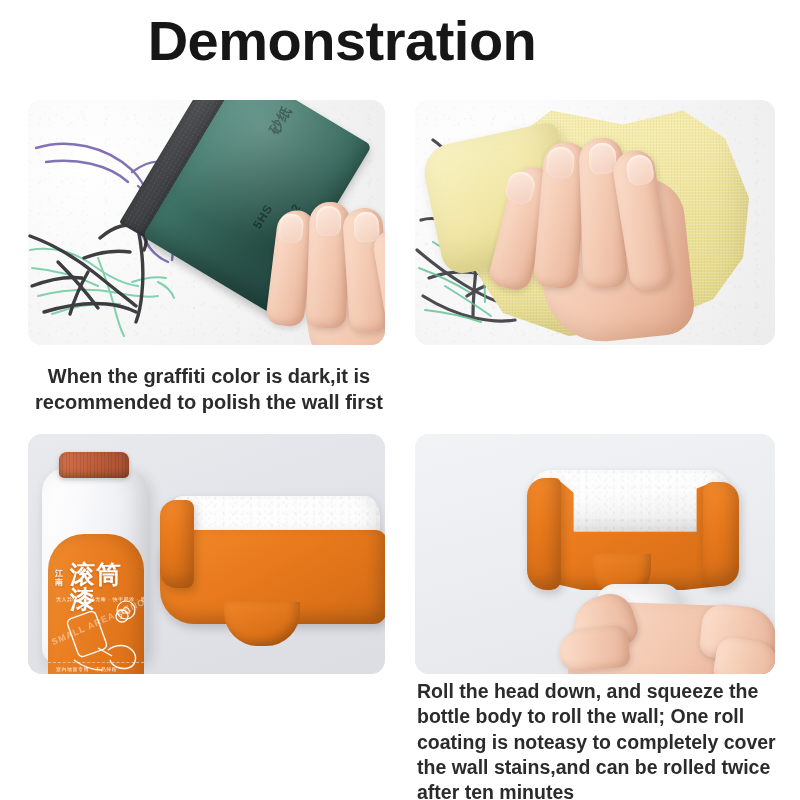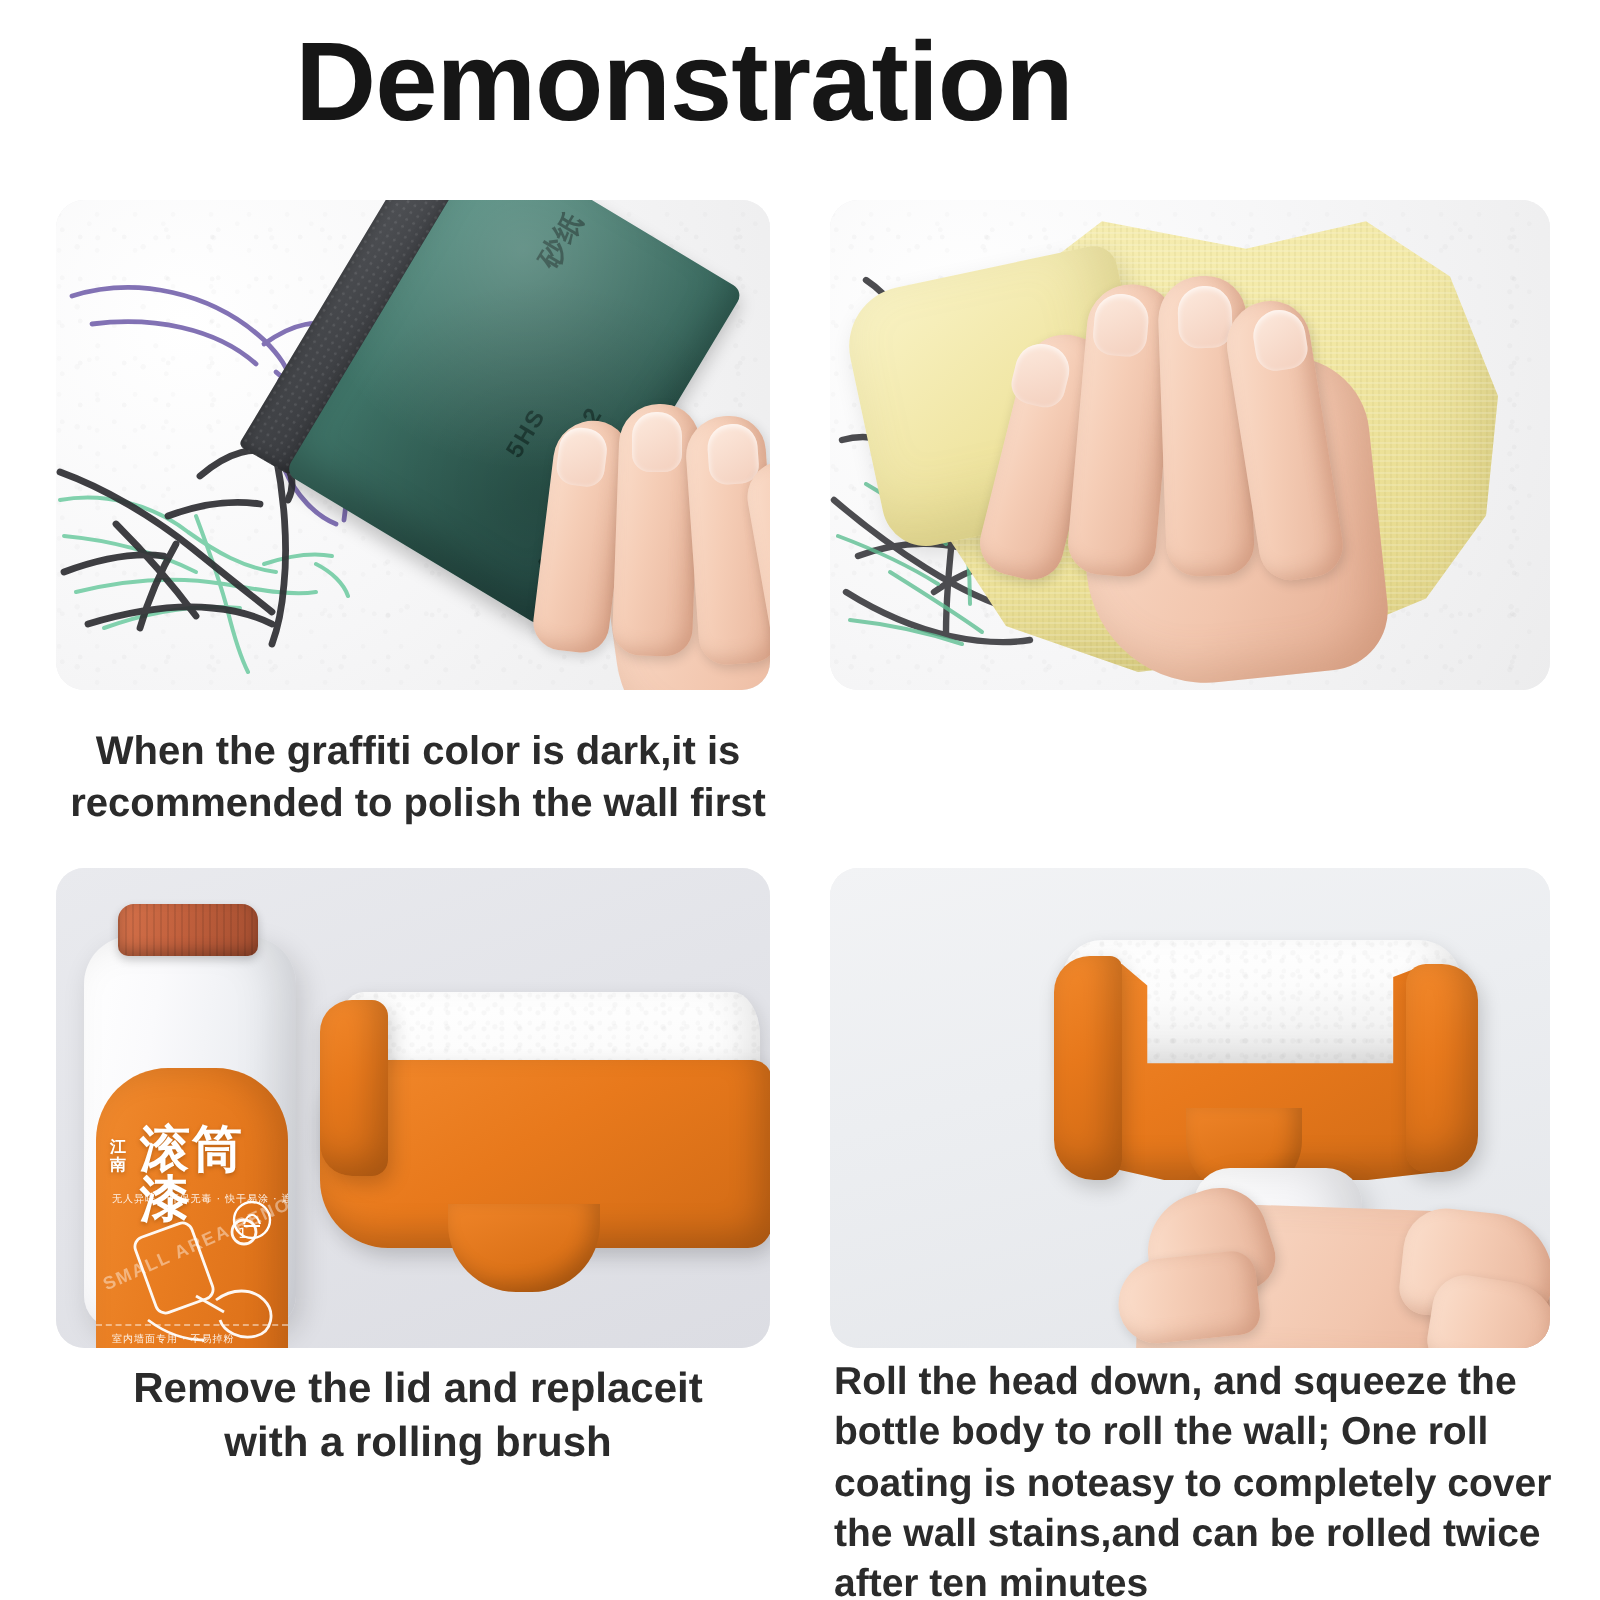--- a/index.html
+++ b/index.html
@@ -456,21 +456,19 @@
         <div class="finger" style="left:22px; top:12px; width:62px; height:54px; border-radius:30px 24px 16px 20px; transform:rotate(-18deg);"></div>
         <div class="finger" style="left:8px; top:44px; width:70px; height:42px; border-radius:26px 14px 12px 22px; transform:rotate(-6deg);"></div>
         <div class="finger" style="left:150px; top:22px; width:76px; height:54px; border-radius:22px 34px 22px 14px; transform:rotate(6deg);"></div>
         <div class="finger" style="left:164px; top:56px; width:64px; height:46px; border-radius:18px 28px 22px 14px; transform:rotate(9deg);"></div>
       </div>
     </div>
   </div>
 
   <div class="caption" id="caption-1">When the graffiti color is dark,it is
 recommended to polish the wall first</div>
-  <div class="caption" id="caption-3">Remove the lid and replaceit
-with a rolling brush</div>
   <div class="caption" id="caption-4">Roll the head down, and squeeze the
 bottle body to roll the wall; One roll
 coating is noteasy to completely cover
 the wall stains,and can be rolled twice
 after ten minutes</div>
 
 </div>
 
 </body></html>

